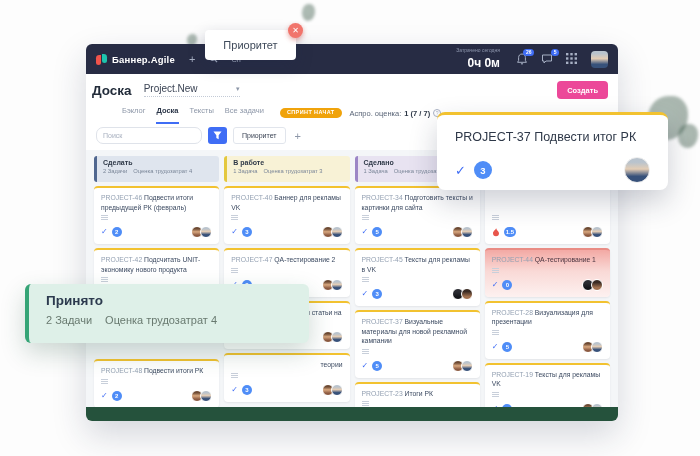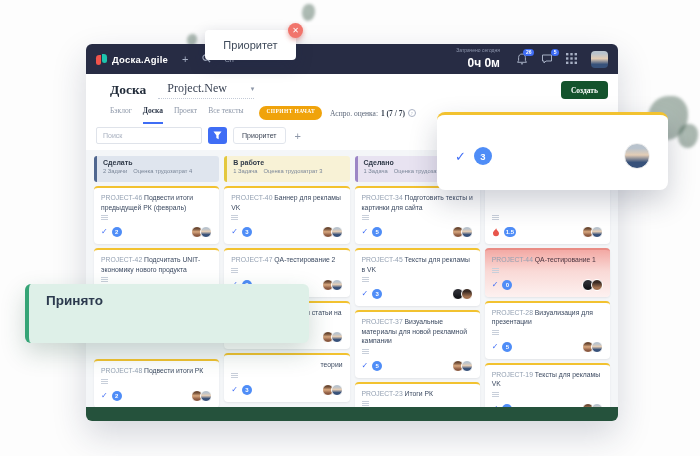--- a/index.html
+++ b/index.html
@@ -24,39 +24,39 @@
   .nav-right { margin-left:auto; display:flex; align-items:center; gap:12px; }
   .time-block { text-align:right; margin-right:4px; }
   .time-label { font-size:5px; color:#8d96ad; display:block; }
   .time-value { font-size:12px; color:#fff; font-weight:700; }
   .ico-wrap { position:relative; width:13px; height:13px; }
   .ico-wrap svg { display:block; }
   .nav-badge { position:absolute; top:-4px; right:-5px; background:#3f6df5; color:#fff; font-size:5px; font-weight:700; border-radius:7px; padding:1px 2.5px; line-height:1; }
   .nav-avatar { width:17px; height:17px; border-radius:4px; background:linear-gradient(180deg,#b9c3cd 15%,#e4cdb5 45%,#37517a 78%); }
 
   
-  .header { background:#fff; padding:6px 10px 0 24px; flex-shrink:0;font-family:Liberation Serif, serif; }
+  .header { background:#fff; padding:6px 10px 0 6px; flex-shrink:0; }
   .header-row1 { display:flex; align-items:center; height:20px; }
   .page-title { font-size:13.5px; font-weight:700; color:#222c3a; }
   .project-select { display:flex; align-items:center; justify-content:space-between; width:96px; margin-left:12px; border-bottom:1px dotted #c3cad6; padding-bottom:2px; cursor:pointer; }
-  .project-select .pname { font-size:12px; color:#3a4354;margin-left:9px; }
+  .project-select .pname { font-size:10px; color:#3a4354; }
   .chev { font-size:7px; color:#8d97a8; }
-  .create-btn { margin-left:auto; background:#14532d; color:#fff; border:none; border-radius:4px; font-size:7.5px; font-weight:700; height:18px; padding:0 10px; font-family:inherit; }
-  .header-row2 { display:flex; margin-top:6px; height:18px; }
+  .create-btn { margin-left:auto; background:#ec4899; color:#fff; border:none; border-radius:4px; font-size:7.5px; font-weight:700; height:18px; padding:0 10px; font-family:inherit; }
+  .header-row2 { display:flex; align-items:center; margin-top:6px; height:18px;margin-left:30px; }
   .tabs { display:flex; gap:11px; height:18px; }
   .tab { font-size:7.5px; color:#8d97a8; padding-bottom:6px; border-bottom:2px solid transparent; cursor:pointer; }
   .tab.active { color:#2b3648; font-weight:700; border-bottom-color:#3f6df5; }
   .sprint-pill { margin-left:16px; background:#f0a30b; color:#fff; font-size:5.5px; font-weight:700; letter-spacing:.4px; border-radius:7px; padding:2.5px 7px; line-height:1; margin-bottom:4px; }
   .score { margin-left:8px; font-size:7.5px; color:#5a6577; margin-bottom:4px; display:flex; align-items:center; gap:3px; }
   .score .val { color:#2e3847; font-weight:700; }
   .info-ico { width:8px; height:8px; border:1px solid #aab2c4; border-radius:50%; color:#aab2c4; font-size:5px; display:inline-flex; align-items:center; justify-content:center; }
 
   
   .filterbar { background:#fff; padding:3px 10px 6px 10px; display:flex; align-items:center; gap:6px; flex-shrink:0; }
-  .search-input { width:106px; height:17px; border:1px solid #dfe3ea; border-radius:2px; font-size:7px; padding:0 6px; color:#3a4354; font-family:inherit; outline:none; }
+  .search-input { width:106px; height:17px; border:1px solid #dfe3ea; border-radius:7px; font-size:7px; padding:0 6px; color:#3a4354; font-family:inherit; outline:none; }
   .search-input::placeholder { color:#a8b0bf; }
   .filter-btn { width:19px; height:17px; background:#3f6df5; border:none; border-radius:3px; display:flex; align-items:center; justify-content:center; }
   .chip { height:17px; background:#fff; border:1px solid #e1e5ec; border-radius:3px; font-size:7px; color:#3a4354; padding:0 8px; display:flex; align-items:center; }
   .plus-filter { color:#8d97a8; font-size:11px; margin-left:3px; }
 
   
   .board { background:#f4f6f8; flex:1; display:flex; gap:5px; padding:6px 8px; overflow:hidden; }
   .col { flex:1; min-width:0; }
   .col-header { height:26px; border-radius:3px; padding:3px 6px; border-left:3px solid; }
   .col-title { font-size:7px; font-weight:700; color:#2e3847; }
@@ -116,21 +116,21 @@
 
   <div class="blob" style="left:648px; top:96px; width:40px; height:44px;"></div>
   <div class="blob" style="left:678px; top:124px; width:20px; height:24px;"></div>
   <div class="blob" style="left:302px; top:4px; width:13px; height:17px;"></div>
   <div class="blob" style="left:187px; top:34px; width:10px; height:12px;"></div>
 
   <div class="window">
 
     <div class="navbar">
       <div class="logo"></div>
-      <span class="brand">Доска.Agile</span>
+      <span class="brand">Баннер.Agile</span>
       <span class="nav-ico">+</span>
       <span class="nav-ico">
         <svg width="9" height="9" viewBox="0 0 10 10">
             <circle cx="4" cy="4" r="3" fill="none" stroke="#a7b0c4" stroke-width="1.3"></circle>
             <line x1="6.4" y1="6.4" x2="9" y2="9" stroke="#a7b0c4" stroke-width="1.3"></line>
           </svg>
       </span>
       <span class="nav-item-text">Сп</span>
       <div class="nav-right">
         <div class="time-block">
@@ -175,22 +175,22 @@
         <div class="project-select">
           <span class="pname">Project.New</span>
           <span class="chev">▾</span>
         </div>
         <button class="create-btn">Создать</button>
       </div>
       <div class="header-row2">
         <div class="tabs">
           <div class="tab">Бэклог</div>
           <div class="tab active">Доска</div>
-          <div class="tab">Проект</div>
-          <div class="tab">Все тексты</div>
+          <div class="tab">Тексты</div>
+          <div class="tab">Все задачи</div>
         </div>
         <span class="sprint-pill">СПРИНТ НАЧАТ</span>
         <span class="score">
           <span>Аспро. оценка:</span>
           <span class="val">1 (7 / 7)</span>
           <span class="info-ico">?</span>
         </span>
       </div>
     </div>
 
@@ -416,24 +416,31 @@
 
     <div class="window-footer"></div>
   </div>
 
   <div class="tooltip">
     <span class="tooltip-text">Приоритет</span>
     <span class="tooltip-close">✕</span>
   </div>
 
   <div class="popup">
+    <div class="popup-title">
+      <span class="pcode">PROJECT-37</span>
+      <span>Подвести итог РК</span>
+    </div>
     <div class="popup-footer">
       <span class="popup-check">✓</span>
       <span class="popup-badge">3</span>
       <div class="popup-avatar"></div>
     </div>
   </div>
 
   <div class="accepted">
     <div class="accepted-title">Принято</div>
+    <div class="accepted-sub">
+      <span>2 Задачи</span><span class="gap"></span><span>Оценка трудозатрат 4</span>
+    </div>
   </div>
 
 </div>
 
 </body></html>

